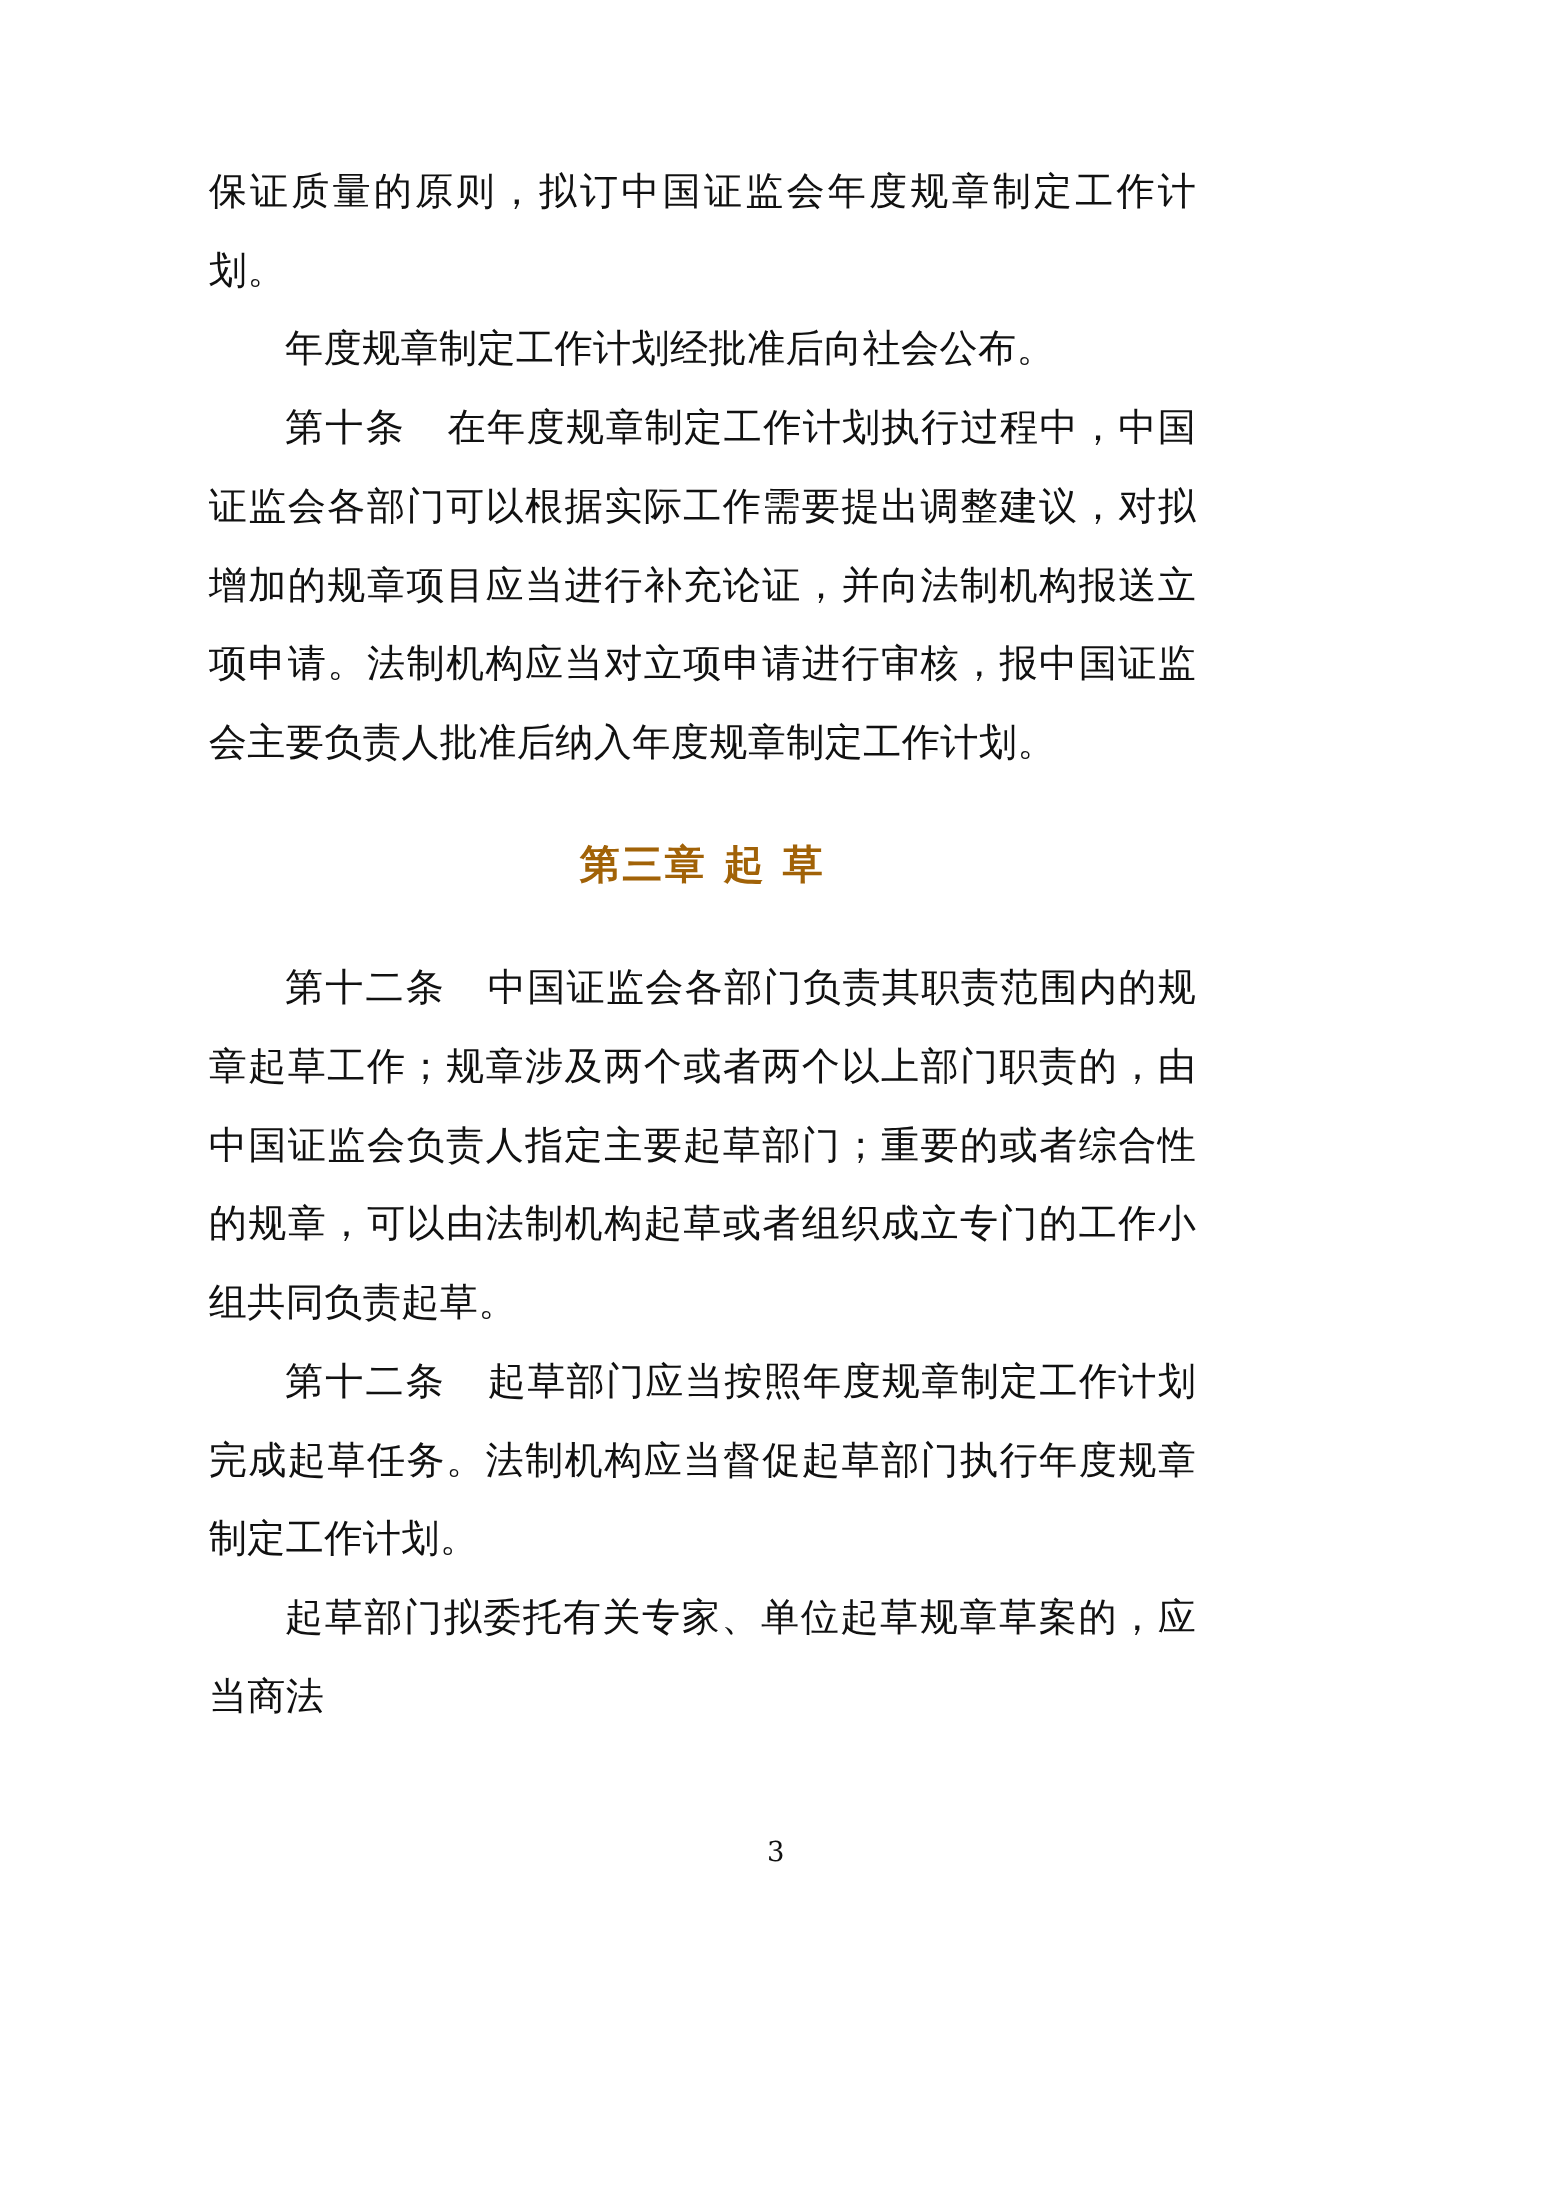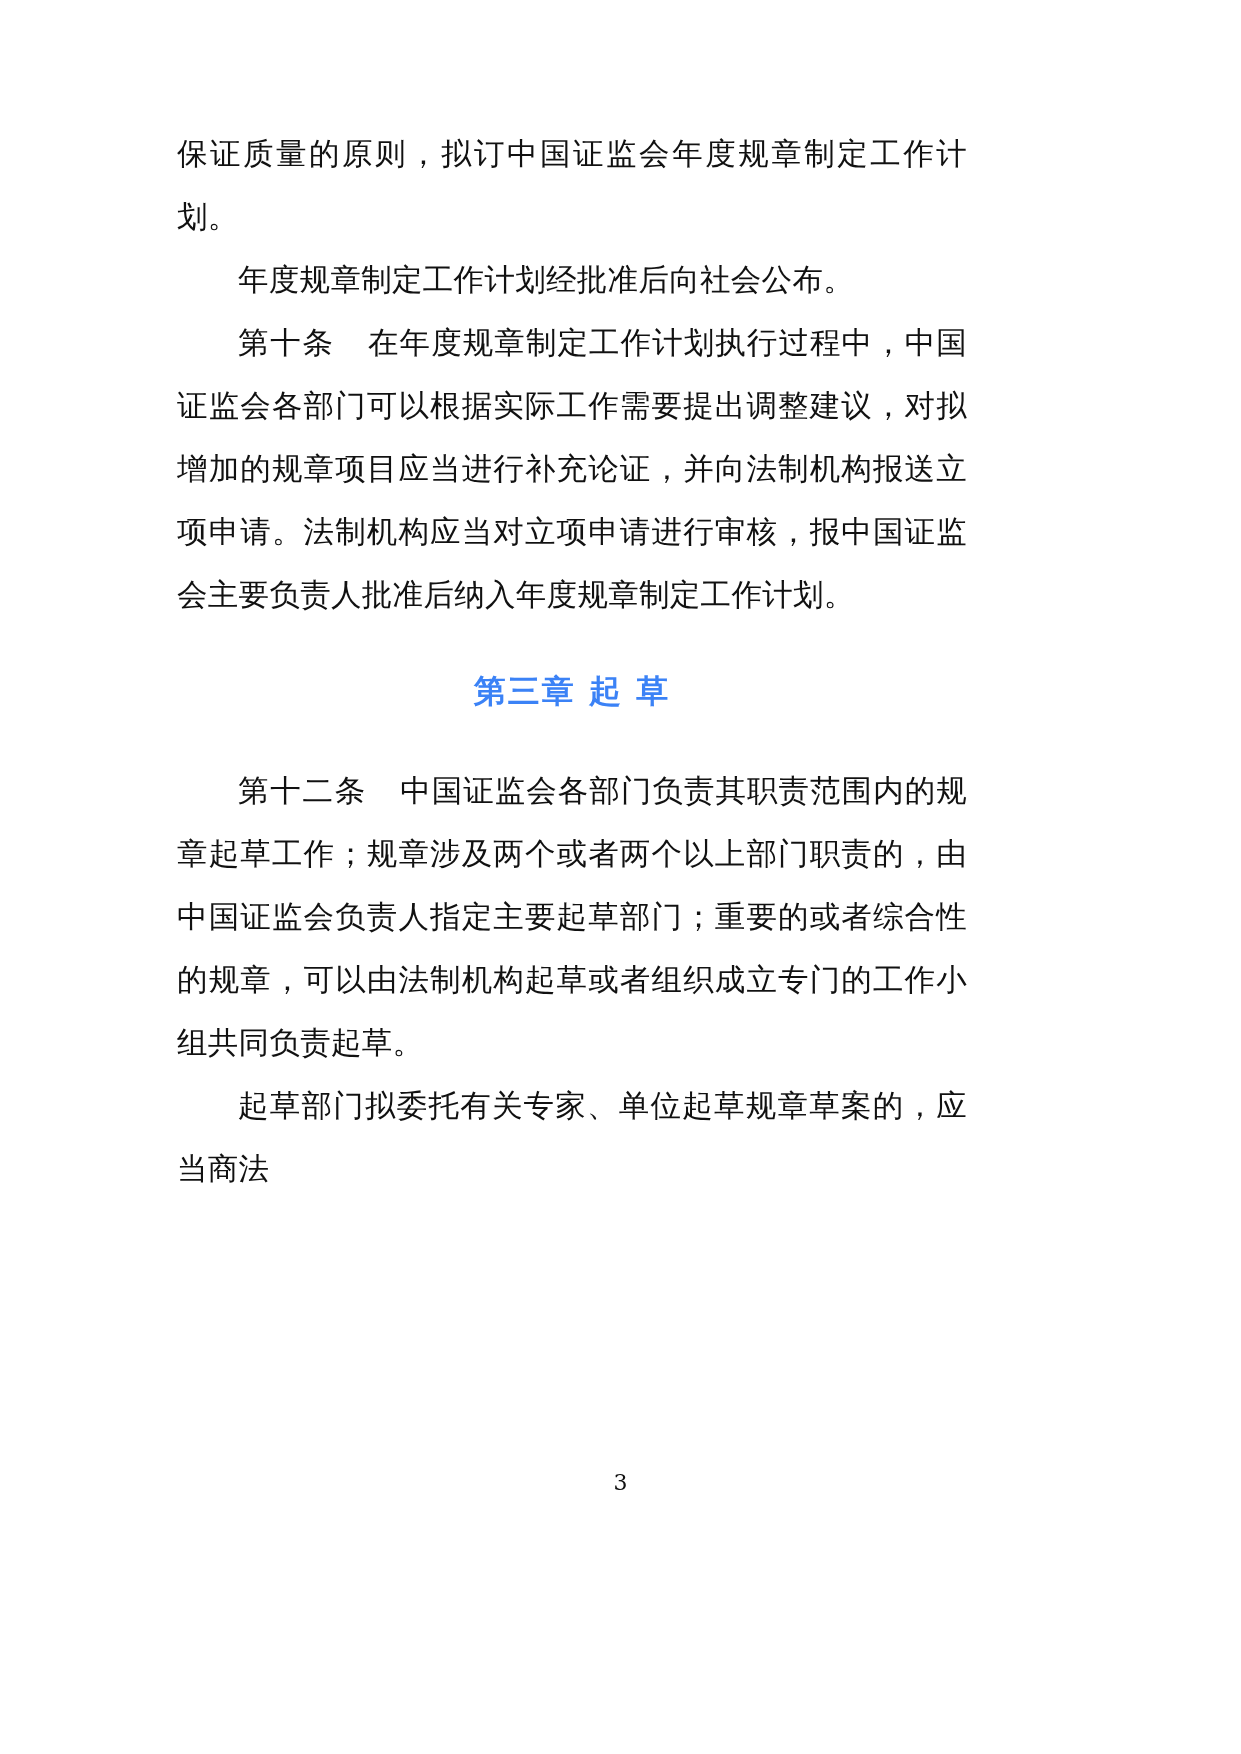--- a/index.html
+++ b/index.html
@@ -14,21 +14,21 @@
   .page {
     position: relative;
     width: 1241px;
     height: 1754px;
     background: #ffffff;
     box-sizing: border-box;
     overflow: hidden;
   }
   .content {
     position: absolute;
-    left: 177px;
+    left: 167px;
     top: 122px;
     width: 790px;
   }
   
   .para {
     font-family: "DejaVu Serif", "Liberation Serif", serif;
     font-size: 30.5px;
     line-height: 63px;
     color: #111111;
     text-align: justify;
@@ -47,21 +47,21 @@
   }
   .para .art::after {
     content: "\2002\2002";
   }
   
   .chapter {
     font-family: "DejaVu Sans", "Liberation Sans", sans-serif;
     font-size: 32px;
     font-weight: bold;
     text-align: center;
-    color: #3b82f6;
+    color: #a16207;
     line-height: 63px;
     letter-spacing: 2px;
     margin: 34px 0 36px 0;
     text-indent: 0;
   }
   .folio {
     position: absolute;
     left: 0;
     right: 0;
     top: 1470px;
@@ -89,20 +89,23 @@
     <p class="para">
       <span class="art">第十条</span><span>在年度规章制定工作计划执行过程中，中国证监会各部门可以根据实际工作需要提出调整建议，对拟增加的规章项目应当进行补充论证，并向法制机构报送立项申请。法制机构应当对立项申请进行审核，报中国证监会主要负责人批准后纳入年度规章制定工作计划。</span>
     </p>
 
     <div class="chapter">第三章  起  草</div>
 
     <p class="para">
       <span class="art">第十二条</span><span>中国证监会各部门负责其职责范围内的规章起草工作；规章涉及两个或者两个以上部门职责的，由中国证监会负责人指定主要起草部门；重要的或者综合性的规章，可以由法制机构起草或者组织成立专门的工作小组共同负责起草。</span>
     </p>
 
+    <p class="para">
+      <span class="art">第十二条</span><span>起草部门应当按照年度规章制定工作计划完成起草任务。法制机构应当督促起草部门执行年度规章制定工作计划。</span>
+    </p>
 
 
     <p class="para">
       <span>起草部门拟委托有关专家、单位起草规章草案的，应当商法</span>
     </p>
 
   </div>
 
   <div class="folio">3</div>
 

